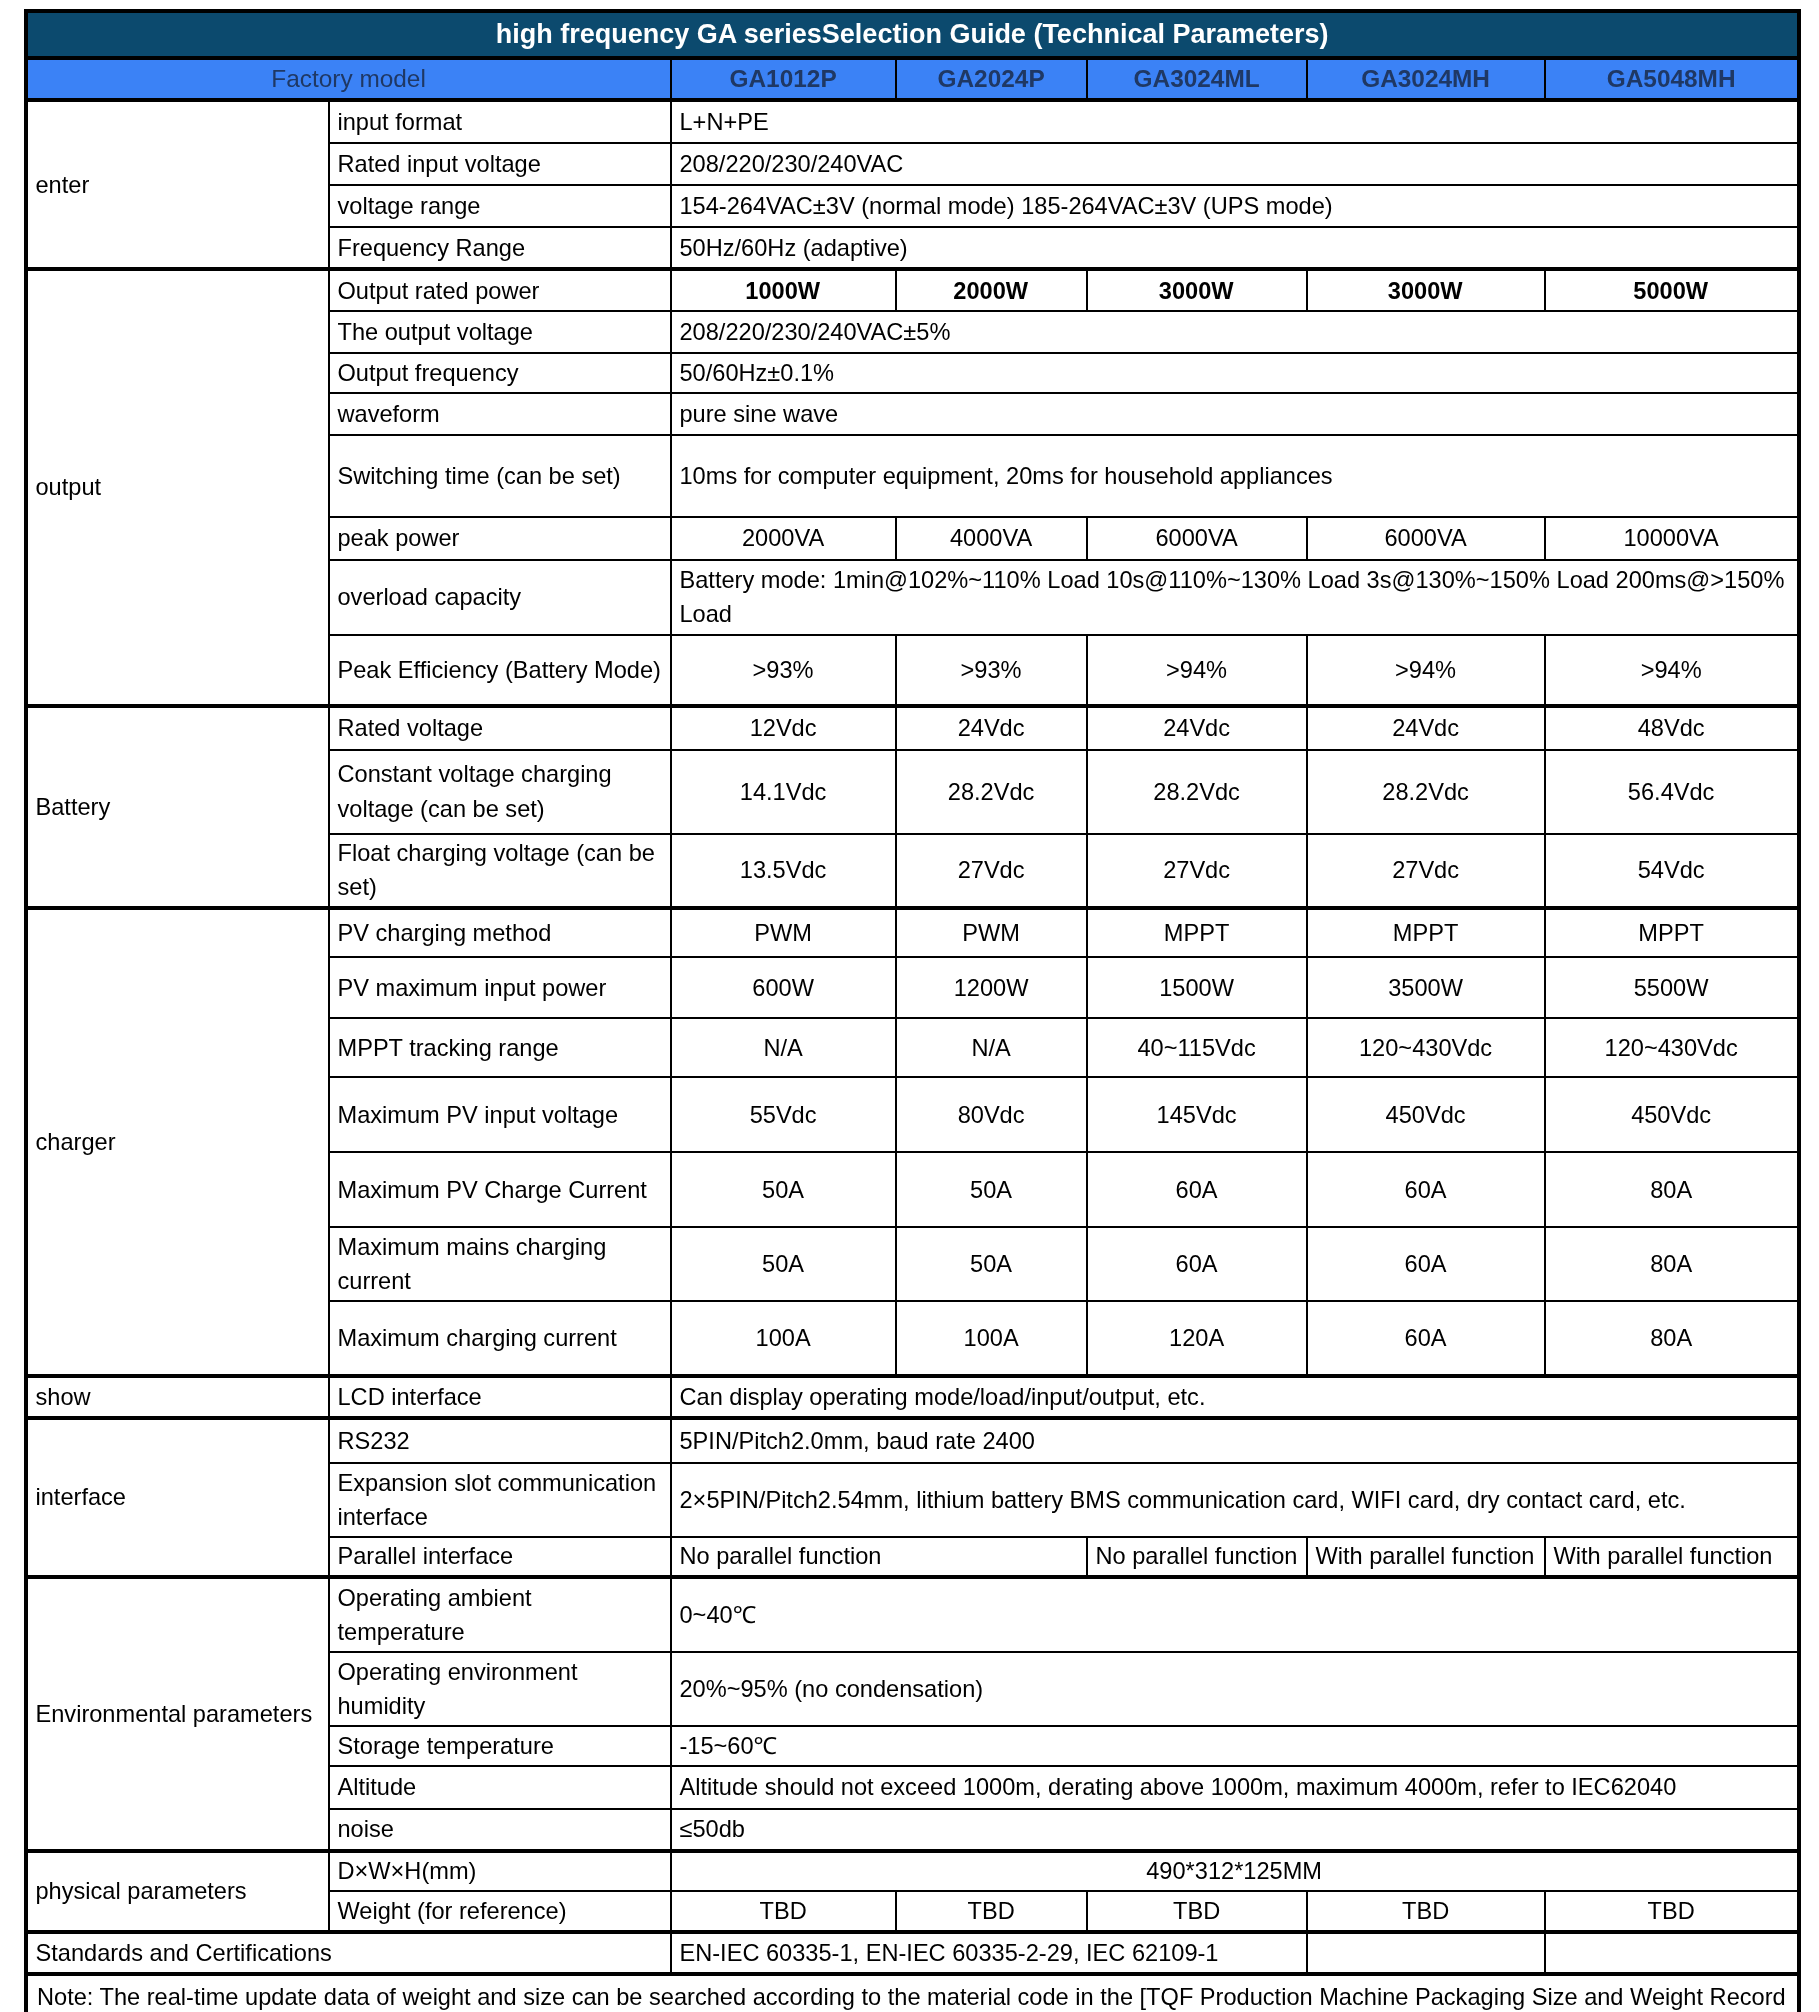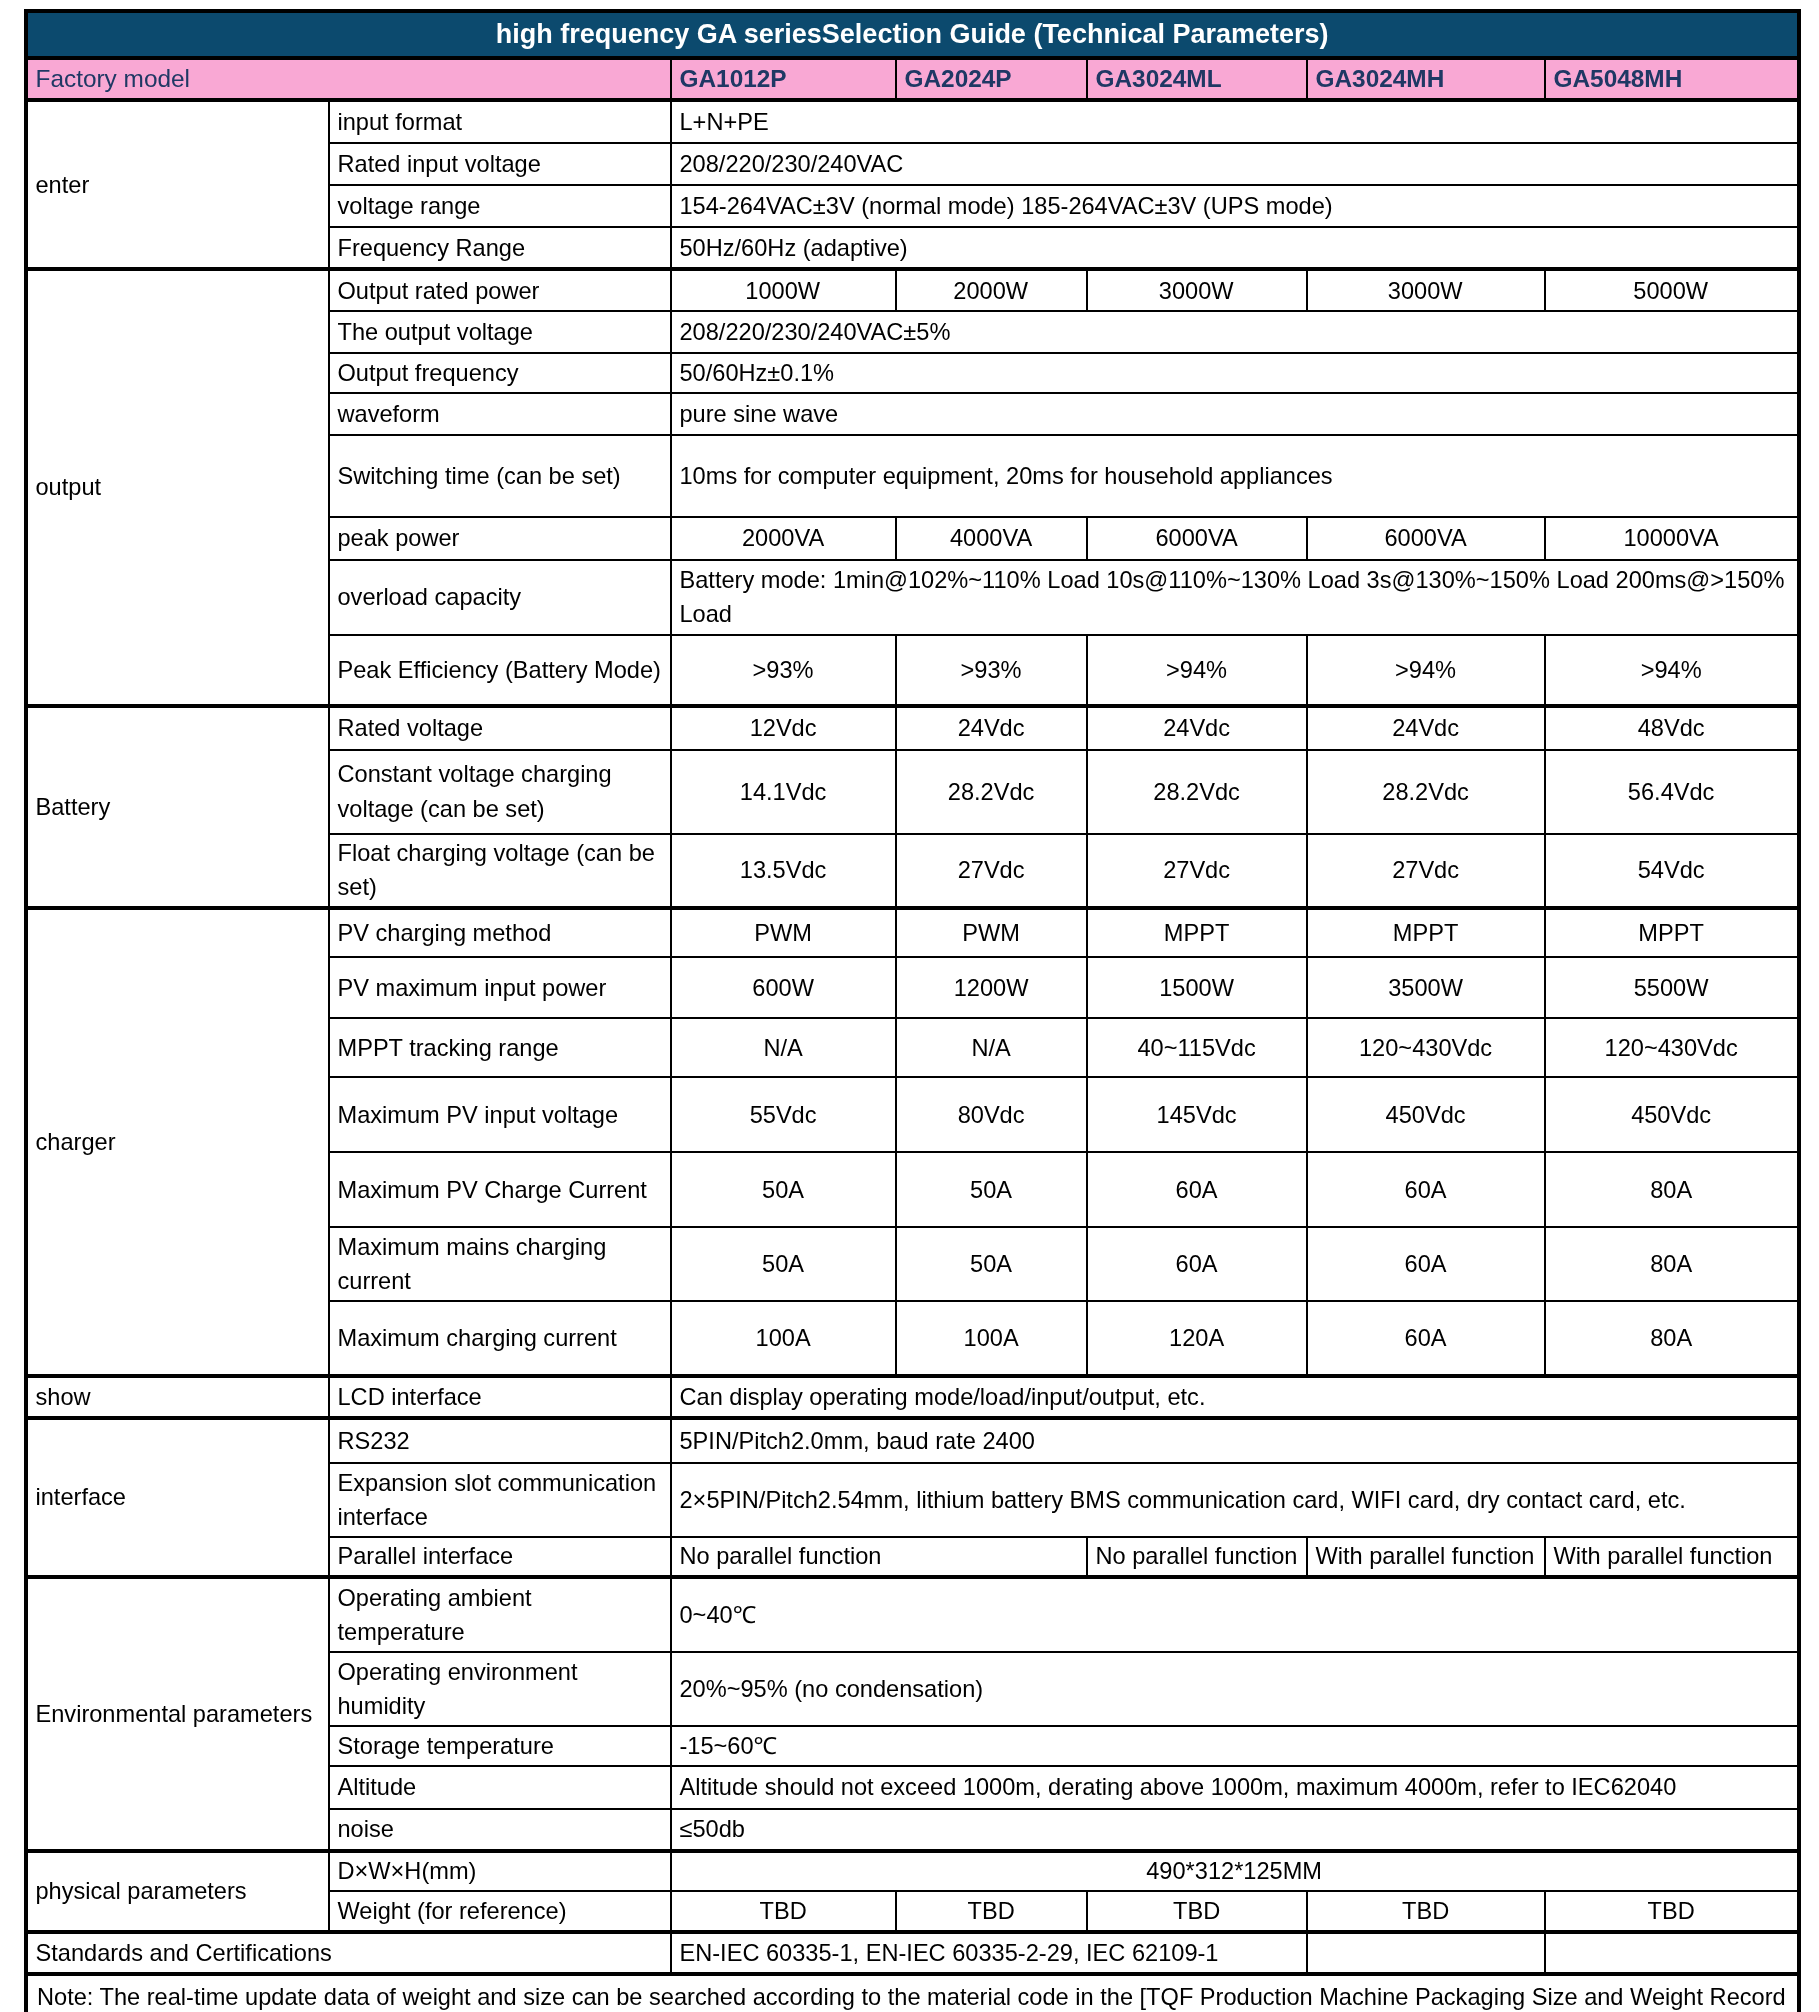--- a/index.html
+++ b/index.html
@@ -4,27 +4,27 @@
 <style>
   html,body{margin:0;padding:0;background:#ffffff;}
   body{width:1820px;height:2013px;position:relative;font-family:"Liberation Sans",sans-serif;color:#000;}
   table.spec{position:absolute;left:23.6px;top:9.4px;width:1773px;border-collapse:collapse;table-layout:fixed;}
   td{border:2.4px solid #000;font-size:23.6px;padding:1.6px 7.9px;vertical-align:middle;line-height:1.45;word-wrap:break-word;}
   tr.sec-top > td{border-top-width:4.7px;}
   td.outer-l{border-left-width:4.7px;}
   td.outer-r{border-right-width:4.7px;margin-top:32px;}
   tr.bottom > td{border-bottom-width:4.7px;}
   .title-cell{background:#0c4a6e;color:#ffffff;font-weight:bold;font-size:27px;text-align:center;border:4.7px solid #000;}
-  .hdr{background:#f9a8d4;color:#1F3864;text-align:left;font-size:24.4px;}
+  .hdr{background:#3b82f6;color:#1F3864;text-align:center;font-size:24.4px;}
   .hdr-model{font-weight:bold;}
   .sec{text-align:left;}
   .param{text-align:left;}
   .val-l{text-align:left;}
   .val-c{text-align:center;}
-  .bold{font-weight:normal;padding-left:7px;}
+  .bold{font-weight:bold;padding-left:7px;}
   .note-cell{text-align:left;line-height:1.5;padding:4.7px 9.4px;}
 </style>
 </head>
 <body>
 
 <table class="spec">
   <colgroup>
     <col style="width:303px">
       <col style="width:342px">
       <col style="width:225px">

